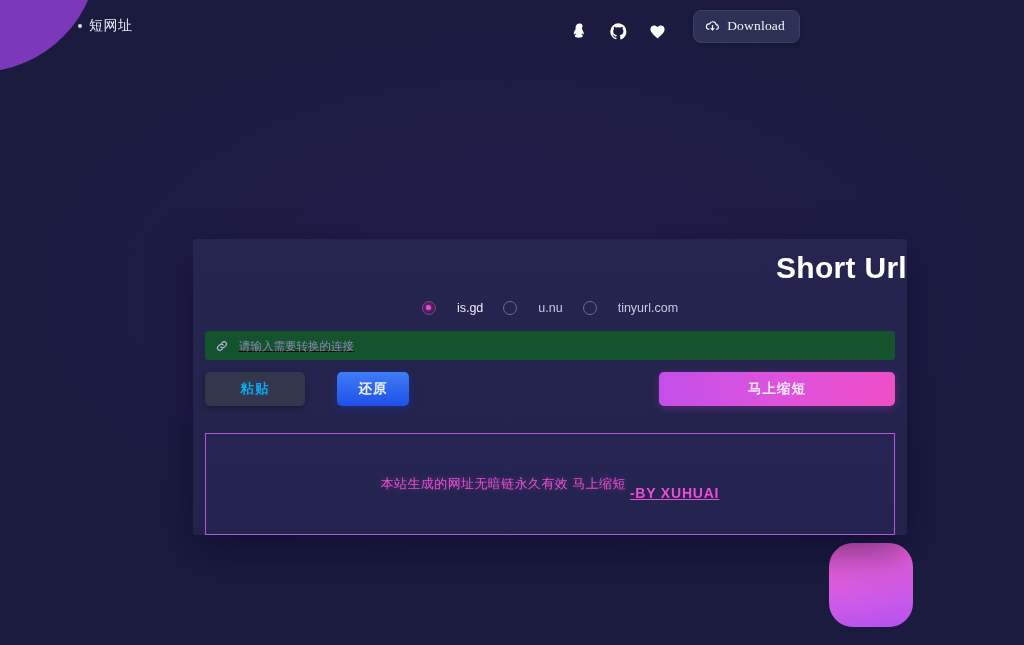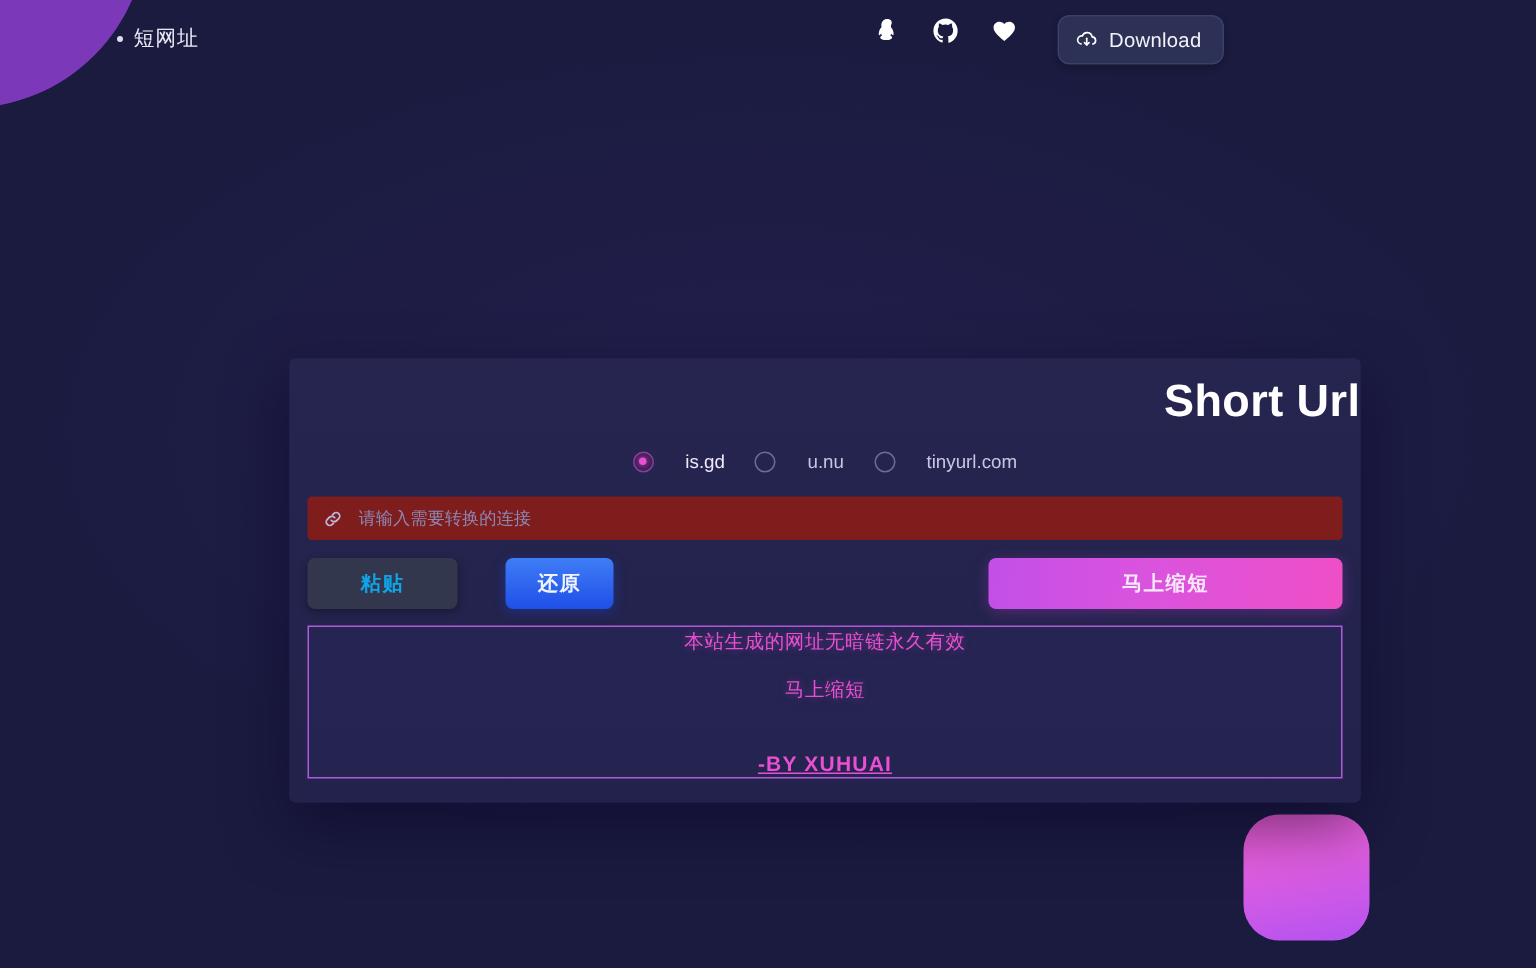--- a/index.html
+++ b/index.html
@@ -92,24 +92,25 @@
   }
   .brand-dot {
     width: 4px;
     height: 4px;
     border-radius: 50%;
     background: #dcdcf0;
     display: inline-block;
   }
   .top-right {
     margin-left: auto;
-    margin-right: 4px;
-    display: flex;
-    align-items: flex-start;
+    margin-right: 20px;
+    display: flex;
+    align-items: flex-end;
     gap: 17px;
+    font-family: Liberation Serif, serif;
   }
   .ico-btn {
     width: 22px;
     height: 22px;
     display: flex;
     align-items: center;
     justify-content: center;
     color: #ffffff;
   }
   .ico-btn svg { display:block; }
@@ -213,27 +214,28 @@
     box-shadow: 0 0 4px rgba(232,79,210,.9);
   }
 
   
   .url-field {
     position: absolute;
     left: 12px;
     top: 92px;
     width: 690px;
     height: 29px;
-    background: #7f1d1d;
+    background: #14532d;
     border-radius: 3px;
     display: flex;
     align-items: center;
     padding: 0 10px;
     box-sizing: border-box;
     gap: 10px;
+    text-decoration: underline;
   }
   .url-field .link-ico { color:#b9b6da; display:flex; }
   .url-input {
     flex: 1;
     background: transparent;
     border: 0;
     outline: 0;
     color: #d8d6ee;
     font-size: 11.5px;
     font-family: inherit;
@@ -281,31 +283,31 @@
     width: 236px;
     background: linear-gradient(95deg, #c34fe8 0%, #da53de 45%, #ef4fc6 100%);
     color: #f7e9fb;
     box-shadow: 0 2px 10px rgba(200,60,210,.3);
   }
 
   
   .notice {
     position: absolute;
     left: 12px;
-    top: 178px;
+    top: 194px;
     width: 690px;
     height: 102px;
     border: 1px solid #b05ad8;
     box-sizing: border-box;
     background: rgba(44,40,92,.35);
     display: flex;
-    flex-direction: column;
+    flex-direction: row;
     align-items: center;
     justify-content: center;
-    gap: 14px;
+    gap: 4px;
   }
   .notice-l1, .notice-l2 {
     color: #e74fd0;
     font-size: 13px;
     letter-spacing: .4px;
     text-shadow: 0 0 6px rgba(231,79,208,.35);
   }
   .notice-sig {
     color: #e94fd0;
     font-size: 14px;

